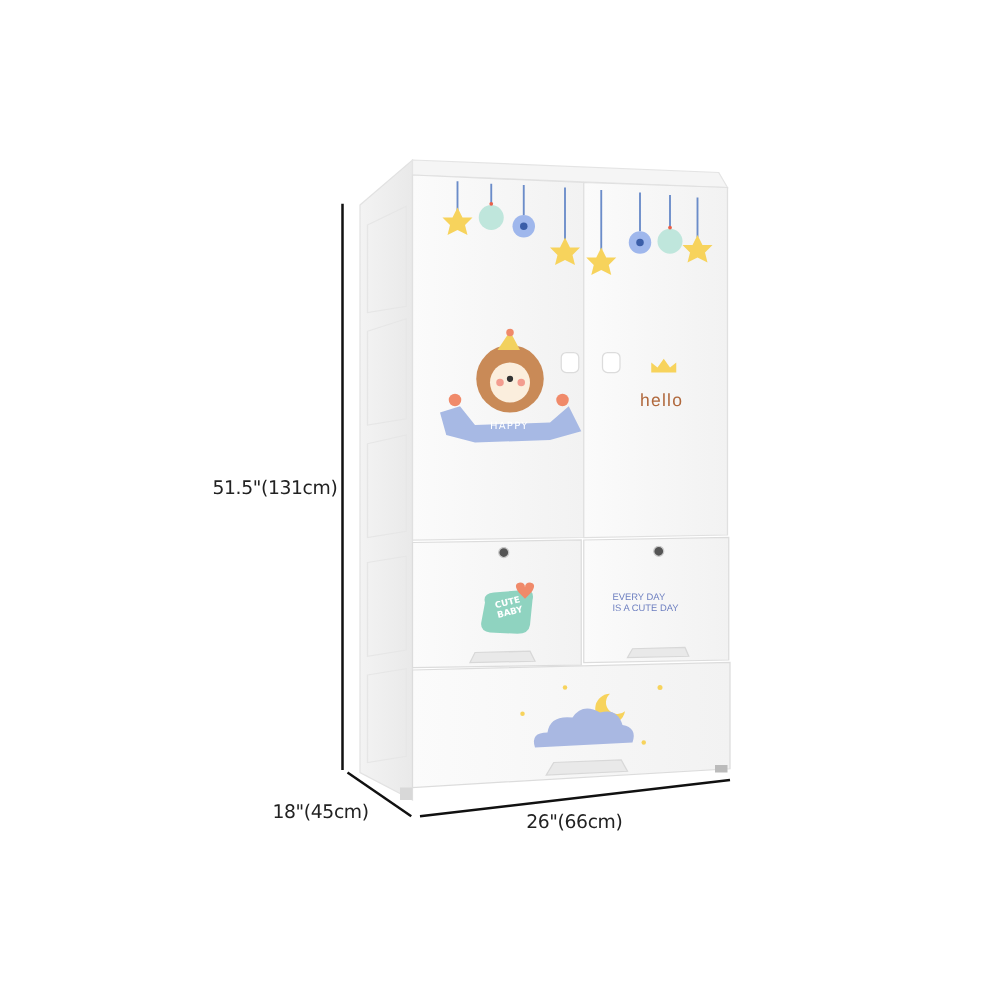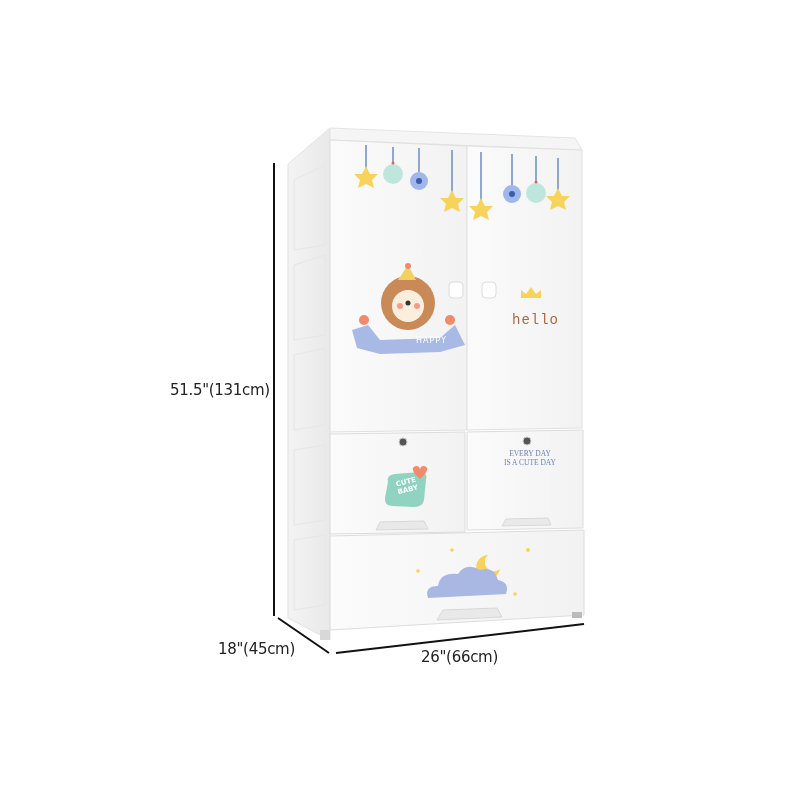--- a/index.html
+++ b/index.html
@@ -110,22 +110,22 @@
     <path d="M428,598 q-4,-12 10,-12 q2,-14 20,-12 q8,-12 22,-4 q14,-4 18,10 q12,2 8,14 z" fill="#a9b8e2"></path>
     <circle cx="418" cy="571" r="1.8" fill="#f7d35c"></circle>
     <circle cx="452" cy="550" r="1.8" fill="#f7d35c"></circle>
     <circle cx="528" cy="550" r="2" fill="#f7d35c"></circle>
     <circle cx="515" cy="594" r="1.8" fill="#f7d35c"></circle>
 
     <rect x="572" y="612" width="10" height="6" fill="#bbb"></rect>
   </g>
 </svg>
 
-<div class="abs" style="left:416px;top:336px;font-size:8px;color:#ffffff;letter-spacing:1px;">HAPPY</div>
-<div class="abs" style="left:512px;top:312px;font-family:Liberation Mono, monospace;font-size:14px;color:#b0683c;letter-spacing:1px;">hello</div>
+<div class="abs" style="left:392px;top:336px;font-size:8px;color:#ffffff;letter-spacing:1px;">HAPPY</div>
+<div class="abs" style="left:512px;top:312px;font-family:Liberation Sans, sans-serif;font-size:14px;color:#b0683c;letter-spacing:1px;">hello</div>
 <div class="abs" style="left:392px;top:478px;transform:rotate(-14deg);font-size:7px;color:#ffffff;font-weight:bold;line-height:8px;text-align:center;width:30px;">
   <div>CUTE</div>
   <div>BABY</div>
 </div>
-<div class="abs" style="left:490px;top:449px;font-family:Liberation Serif, serif;font-size:7.5px;color:#6d7fc0;line-height:9px;text-align:center;width:80px;">
+<div class="abs" style="left:490px;top:473px;font-family:Liberation Sans, sans-serif;font-size:7.5px;color:#6d7fc0;line-height:9px;text-align:left;width:80px;">
   <div>EVERY DAY</div>
   <div>IS A CUTE DAY</div>
 </div>
 
 </body></html>

